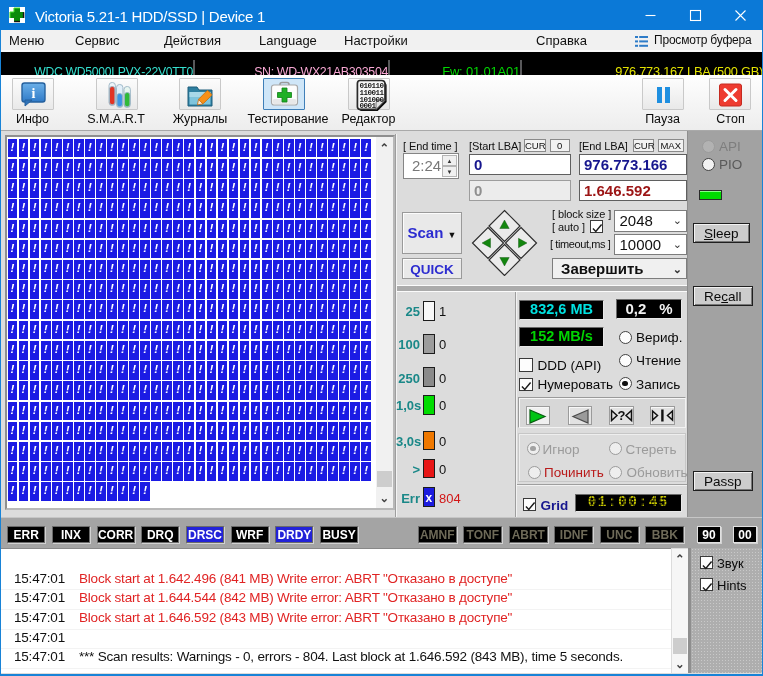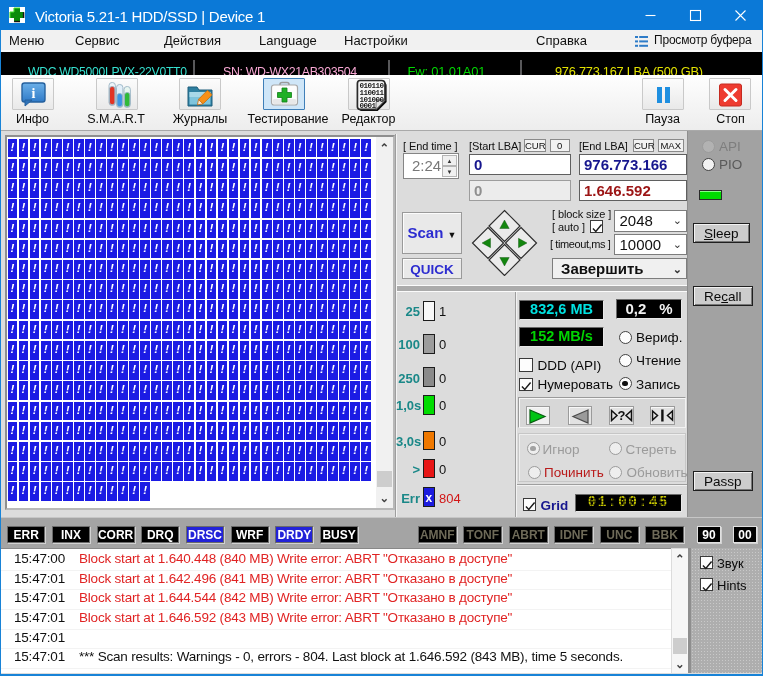--- a/index.html
+++ b/index.html
@@ -6,21 +6,21 @@
 .ab{position:absolute}
 
 #title{left:0;top:0;width:763px;height:30px;background:#0b79d7;color:#fff}
 #title .cap{position:absolute;left:35px;top:7.5px;font-size:15px;letter-spacing:-0.25px;color:#fff}
 .wbtn{position:absolute;top:0;width:45px;height:30px}
 
 #menu{left:0;top:30px;width:763px;height:19.5px;background:#f1f1f1;font-size:13px;color:#101010}
 #menu span{position:absolute;top:2.5px}
 
 #dbar{left:0;top:52px;width:763px;height:23px;background:#000;font-size:12.6px;letter-spacing:-0.2px}
-.dseg{position:absolute;top:8px;height:17px;line-height:24px;text-align:left;border-right:2px solid #58585a}
+.dseg{position:absolute;top:8px;height:17px;line-height:24px;text-align:right;border-right:2px solid #58585a}
 
 #tbar{left:0;top:75px;width:763px;height:56px;background:linear-gradient(#fefefe,#ededed);border-bottom:1px solid #a9a9a9}
 .tbtn{position:absolute;top:2.5px;width:42px;height:32px;border:1px solid #c9c9c9;background:linear-gradient(#fcfcfc,#e9e9e9);border-radius:1px}
 .tbtn.sel{border:1px solid #3f7fb8;background:#cfe6f8}
 .tlab{position:absolute;top:36.5px;font-size:12.5px;color:#0a0a0a;text-align:center;white-space:nowrap;transform:translateX(-50%)}
 
 #main{left:0;top:131px;width:763px;height:386px;background:#dcdcdc}
 #gridpan{position:absolute;left:5px;top:4px;width:390px;height:375px;background:#fff;border:2px solid #8f8f8f;border-right-color:#b8b8b8;border-bottom-color:#b8b8b8}
 #blocks i{position:absolute;width:9.8px;height:18.7px;background:#1b1be4}
 #blocks i:after{content:"!";position:absolute;left:0;right:0;top:2px;text-align:center;color:#fff;font-size:11.5px;font-weight:bold;font-family:"Liberation Sans"}
@@ -903,24 +903,20 @@
     <div class="ledo" style="left:417.8px;width:39px">AMNF</div>
     <div class="ledo" style="left:463.3px;width:39px">TONF</div>
     <div class="ledo" style="left:508.8px;width:39px">ABRT</div>
     <div class="ledo" style="left:554.3px;width:39px">IDNF</div>
     <div class="ledo" style="left:599.8px;width:39px">UNC</div>
     <div class="ledo" style="left:645.3px;width:39px">BBK</div>
     <div class="led ledsm" style="left:697px">90</div>
     <div class="led ledsm" style="left:733px">00</div>
   </div>
 <div class="ab" id="log">
-    <div class="lrow" style="top:2.4px">
-      <span class="lt">15:47:00</span>
-      <span class="lm red">Block start at 1.640.448 (840 MB) Write error: ABRT "Отказано в доступе"</span>
-    </div>
     <div class="lrow" style="top:22.1px">
       <span class="lt">15:47:01</span>
       <span class="lm red">Block start at 1.642.496 (841 MB) Write error: ABRT "Отказано в доступе"</span>
     </div>
     <div class="lrow" style="top:41.8px">
       <span class="lt">15:47:01</span>
       <span class="lm red">Block start at 1.644.544 (842 MB) Write error: ABRT "Отказано в доступе"</span>
     </div>
     <div class="lrow" style="top:61.5px">
       <span class="lt">15:47:01</span>

